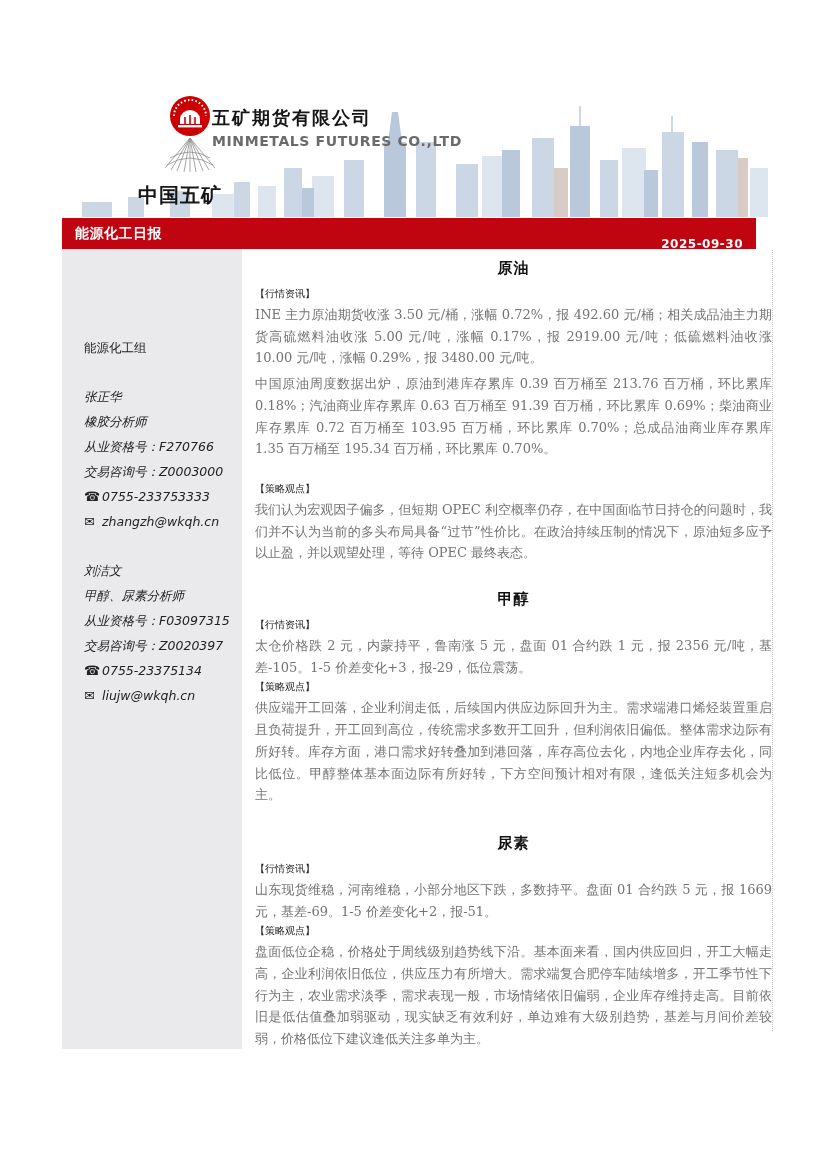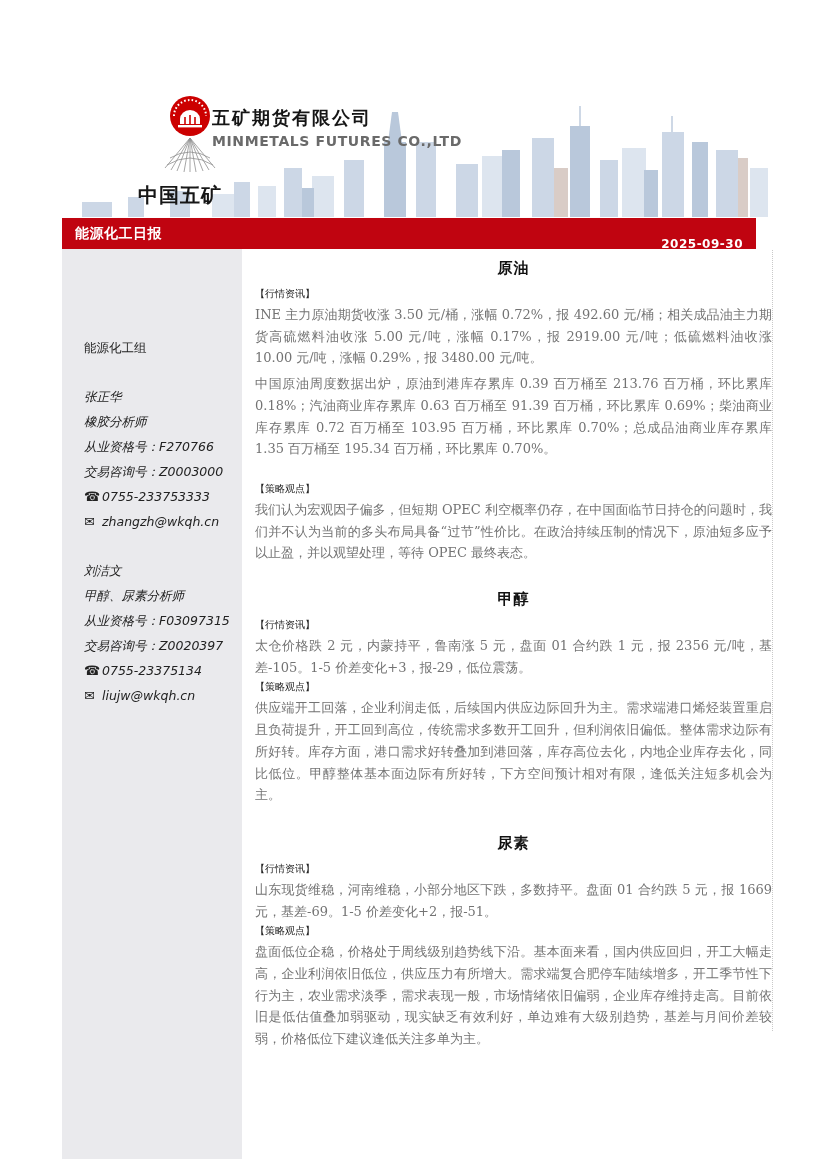--- a/index.html
+++ b/index.html
@@ -20,21 +20,21 @@
   
   .banner{position:absolute;left:62px;top:218px;width:694px;height:31px;background:#C00410;
           display:flex;align-items:center;justify-content:space-between;
           padding:0 13px;box-sizing:border-box;}
   .banner-title{font-family:"DejaVu Sans","Liberation Sans",sans-serif;font-weight:bold;
                 font-size:14px;color:#fff;letter-spacing:.5px;}
   .banner-date{font-family:"DejaVu Sans","Liberation Sans",sans-serif;font-weight:bold;
                font-size:12px;color:#fff;letter-spacing:.5px;margin-top:20px;}
 
   
-  .sidebar{position:absolute;left:62px;top:249px;width:180px;height:910px;background:#EAEAED;
+  .sidebar{position:absolute;left:62px;top:249px;width:180px;height:800px;background:#EAEAED;
            box-sizing:border-box;padding:86px 8px 0 22px;
            font-family:"DejaVu Sans","Liberation Sans",sans-serif;
            font-size:12.5px;line-height:25px;color:#222;}
   .sb-group{margin-bottom:24px;}
   .analyst{margin-bottom:24px;font-style:italic;}
   .sb-line{white-space:nowrap;}
   .sb-icon{display:inline-block;width:18px;font-size:13px;}
 
   
   .main{position:absolute;left:255px;top:252px;width:517px;}

